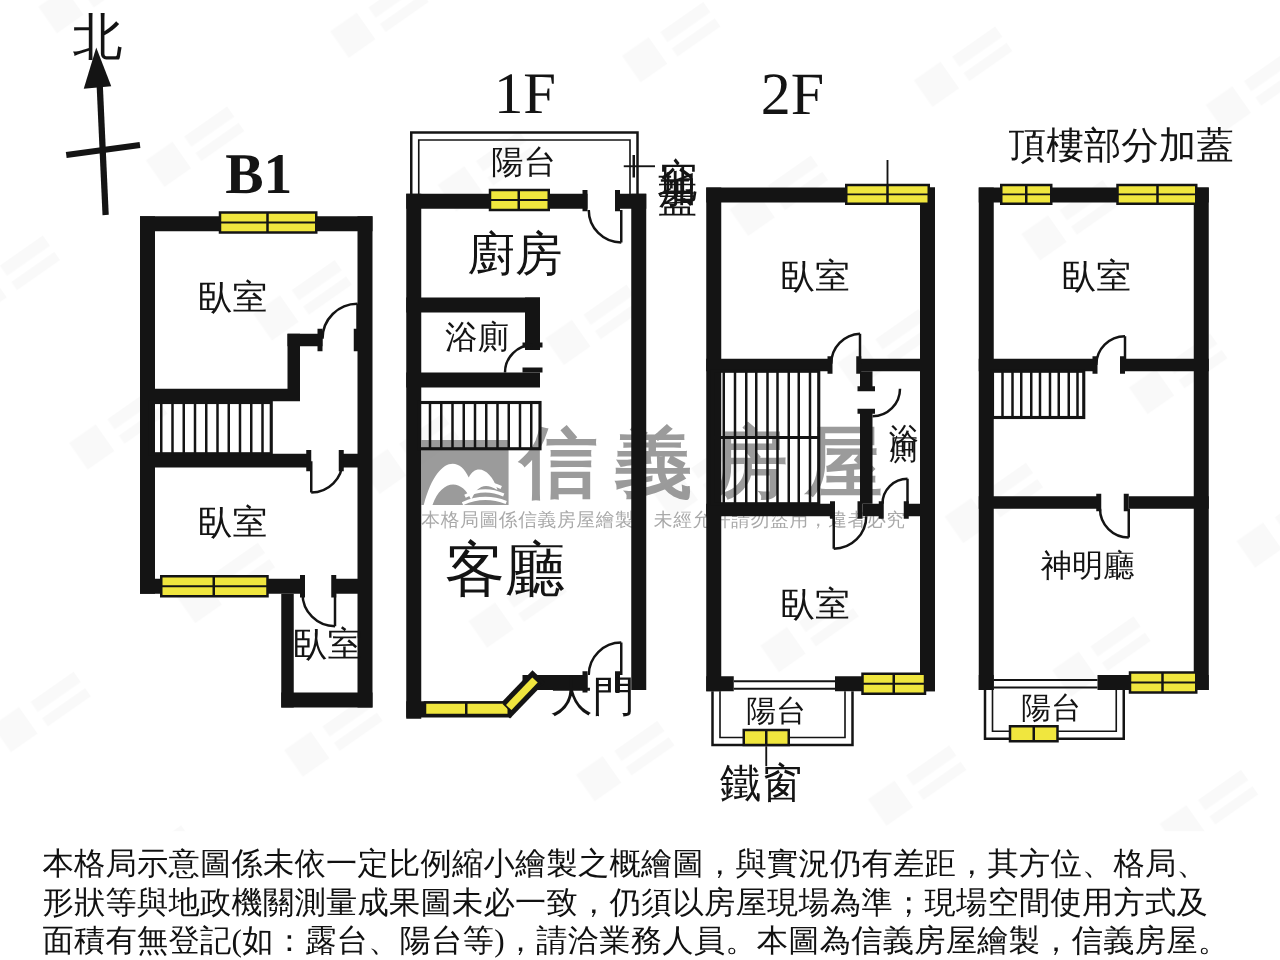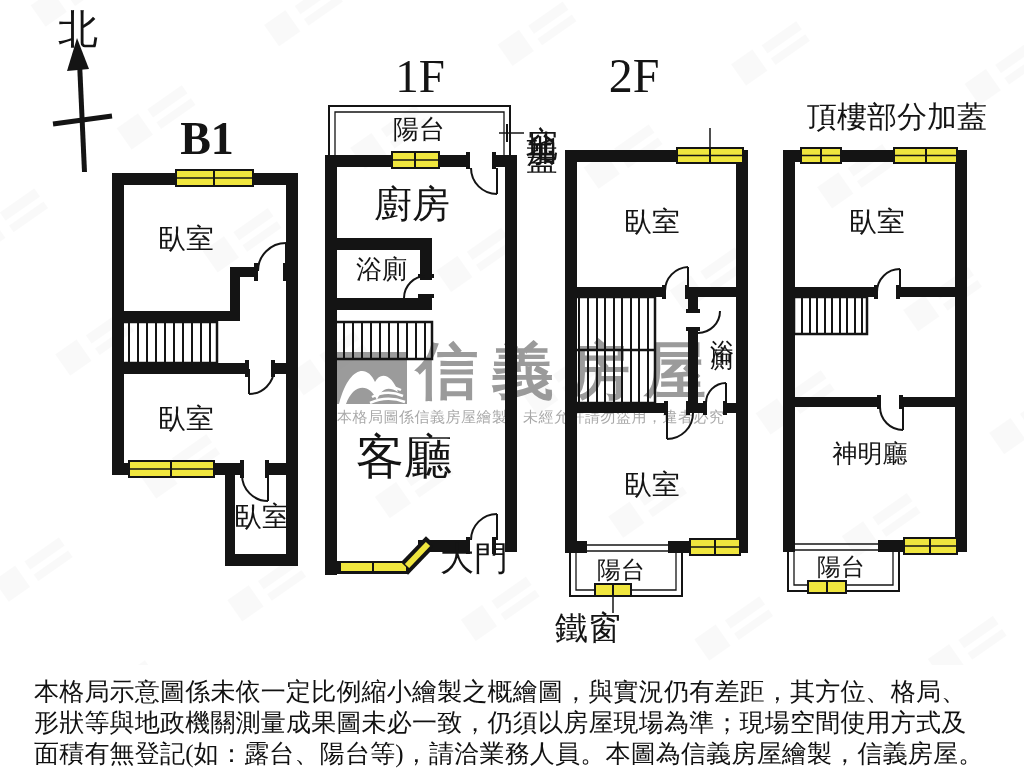--- a/index.html
+++ b/index.html
@@ -310,21 +310,21 @@
     <div class="lbl" style="left:412px;top:204px;font-size:38px;">廚房</div>
     <div class="lbl" style="left:382px;top:270px;font-size:26px;">浴廁</div>
     <div class="lbl" style="left:404px;top:412px;font-size:48px;margin-top:45px;">客廳</div>
     <div class="lbl" style="left:474px;top:559px;font-size:34px;">大門</div>
 
     <div class="lbl" style="left:634px;top:76px;font-size:48px;">2F</div>
     <div class="lbl" style="left:652px;top:222px;font-size:28px;">臥室</div>
     <div class="vlbl" style="left:722px;top:320px;font-size:24px;">浴廁</div>
     <div class="lbl" style="left:652px;top:485px;font-size:28px;">臥室</div>
     <div class="lbl" style="left:621px;top:570px;font-size:24px;">陽台</div>
-    <div class="lbl" style="left:588px;top:628px;font-size:33px;">鐵窗</div>
+    <div class="lbl" style="left:609px;top:628px;font-size:33px;">鐵窗</div>
 
     <div class="lbl" style="left:873px;top:117px;font-size:30px;margin-left:24px;">頂樓部分加蓋</div>
     <div class="lbl" style="left:877px;top:222px;font-size:28px;">臥室</div>
     <div class="lbl" style="left:870px;top:453px;font-size:25px;">神明廳</div>
     <div class="lbl" style="left:841px;top:567px;font-size:24px;">陽台</div>
 
     <div class="raw disc" style="left:34px;top:710px;font-size:25px;">形狀等與地政機關測量成果圖未必一致，仍須以房屋現場為準；現場空間使用方式及</div>
     <div class="raw disc" style="left:34px;top:679px;font-size:25px;">本格局示意圖係未依一定比例縮小繪製之概繪圖，與實況仍有差距，其方位、格局、</div>
     <div class="raw disc" style="left:34px;top:741px;font-size:25px;">面積有無登記(如：露台、陽台等)，請洽業務人員。本圖為信義房屋繪製，信義房屋。</div>
   </div>

